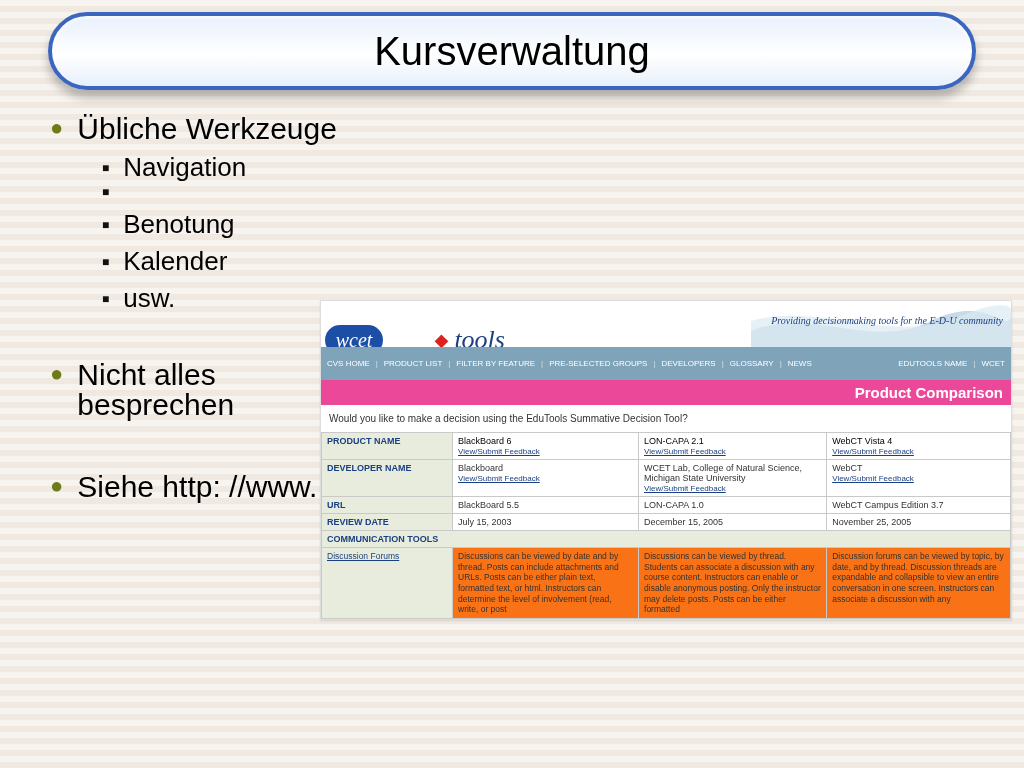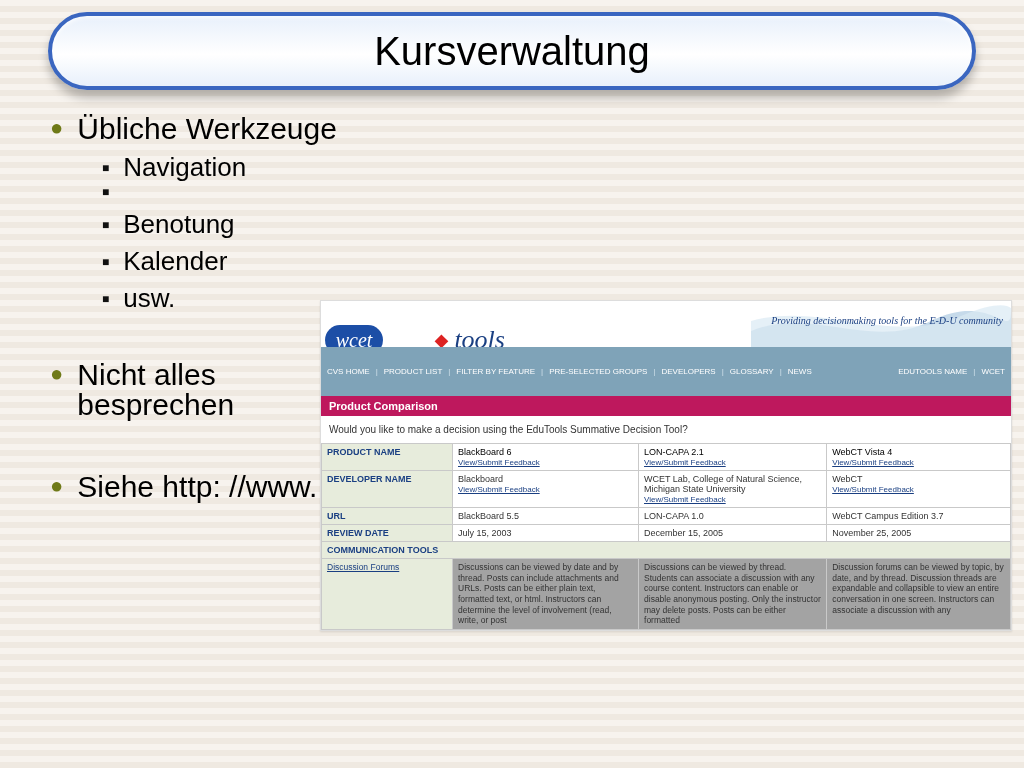--- a/index.html
+++ b/index.html
@@ -155,36 +155,37 @@
   .wave {
     position: absolute;
     right: 0;
     top: 0;
     width: 260px;
     height: 46px;
     opacity: 0.5;
   }
   .nav1 {
     background: #7fa3b8;
-    padding: 20px 6px;
+    padding: 12px 6px;
     font-size: 8px;
     color: #fff;
     display: flex;
     gap: 6px;
     flex-wrap: nowrap;
     justify-content: space-between;
   }
   .nav1 span { white-space: nowrap; }
   .nav1 .sep { color: #cfe0ea; }
   .prodcmp-bar {
-    background: #be185d;
+    background: #ec4899;
     color: #fff;
     font-weight: bold;
-    font-size: 11px;
+    font-size: 15px;
     padding: 4px 8px;
+    text-align: right;
   }
   .q-line {
     padding: 8px 8px;
     font-size: 10px;
     color: #333;
   }
   .cmp-table {
     width: 100%;
     border-collapse: collapse;
     font-size: 9px;
@@ -211,21 +212,21 @@
     font-size: 8px;
     color: #1a3f82;
     text-decoration: underline;
     margin-top: 1px;
   }
   .cmp-table .prod-cell {
     color: #000;
     font-weight: normal;
   }
   .cmp-table .disc-row td {
-    background: #a3a3a3;
+    background: #f97316;
     font-size: 8.5px;
     line-height: 1.25;
     color: #333;
   }
   .cmp-table .disc-row .row-hdr {
     background: #e7ecdc;
     color: #1a3f82;
   }
   .cmp-table .disc-row .row-hdr a {
     color: #1a3f82;

